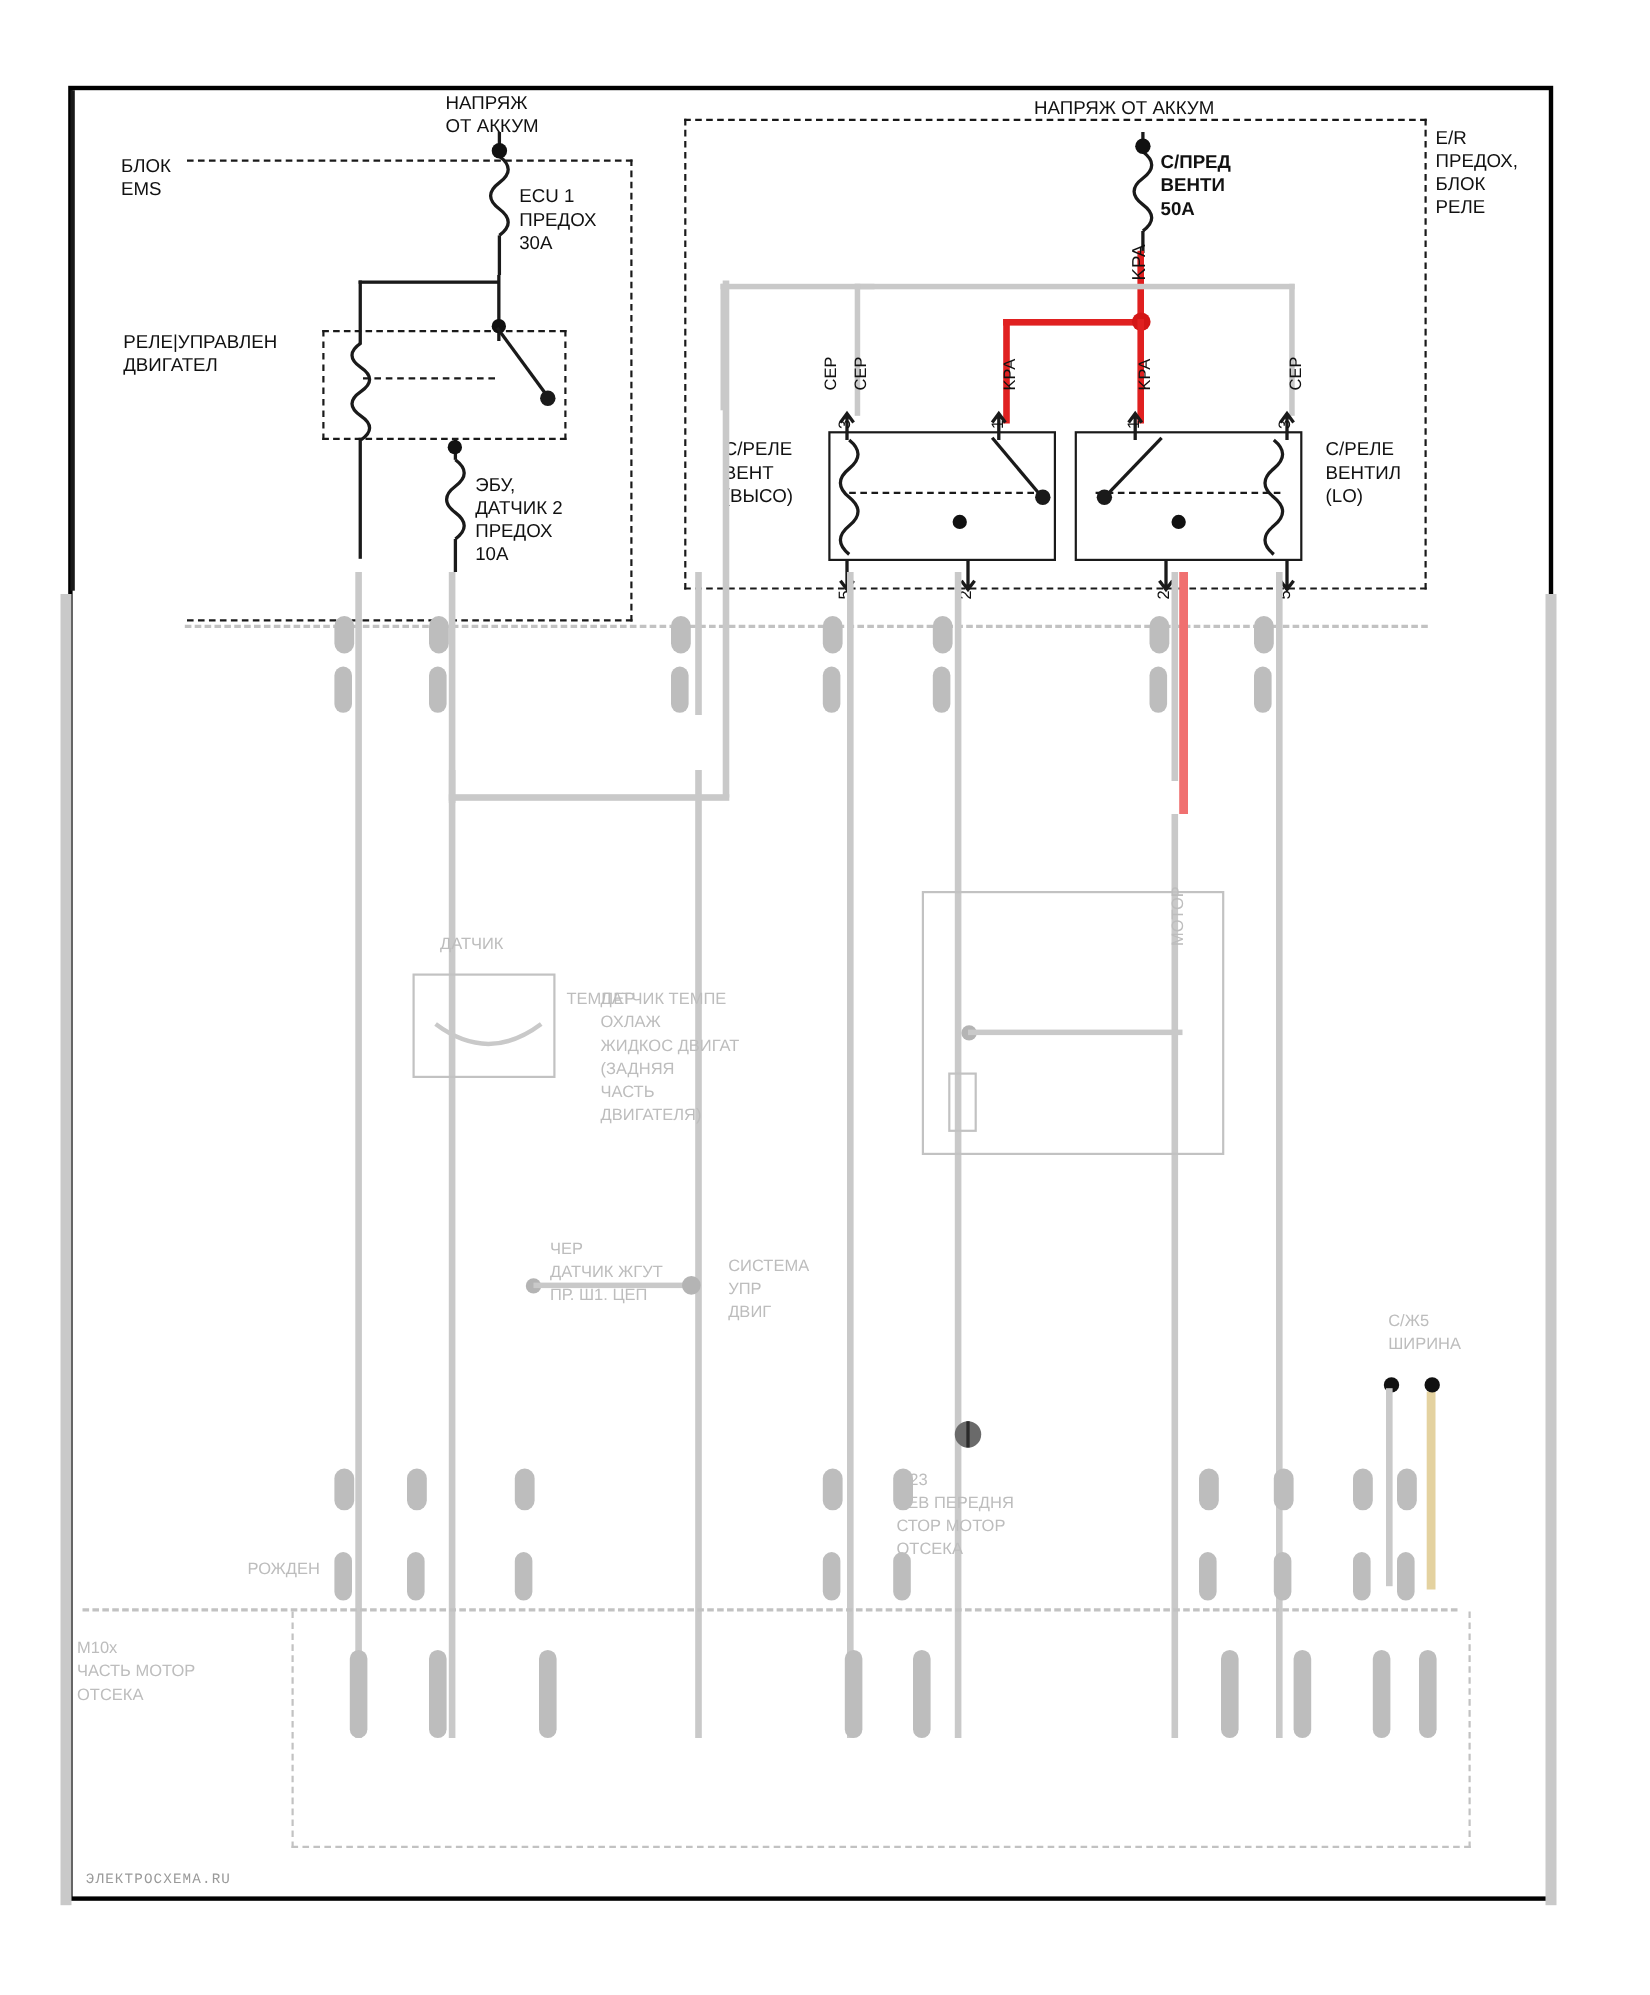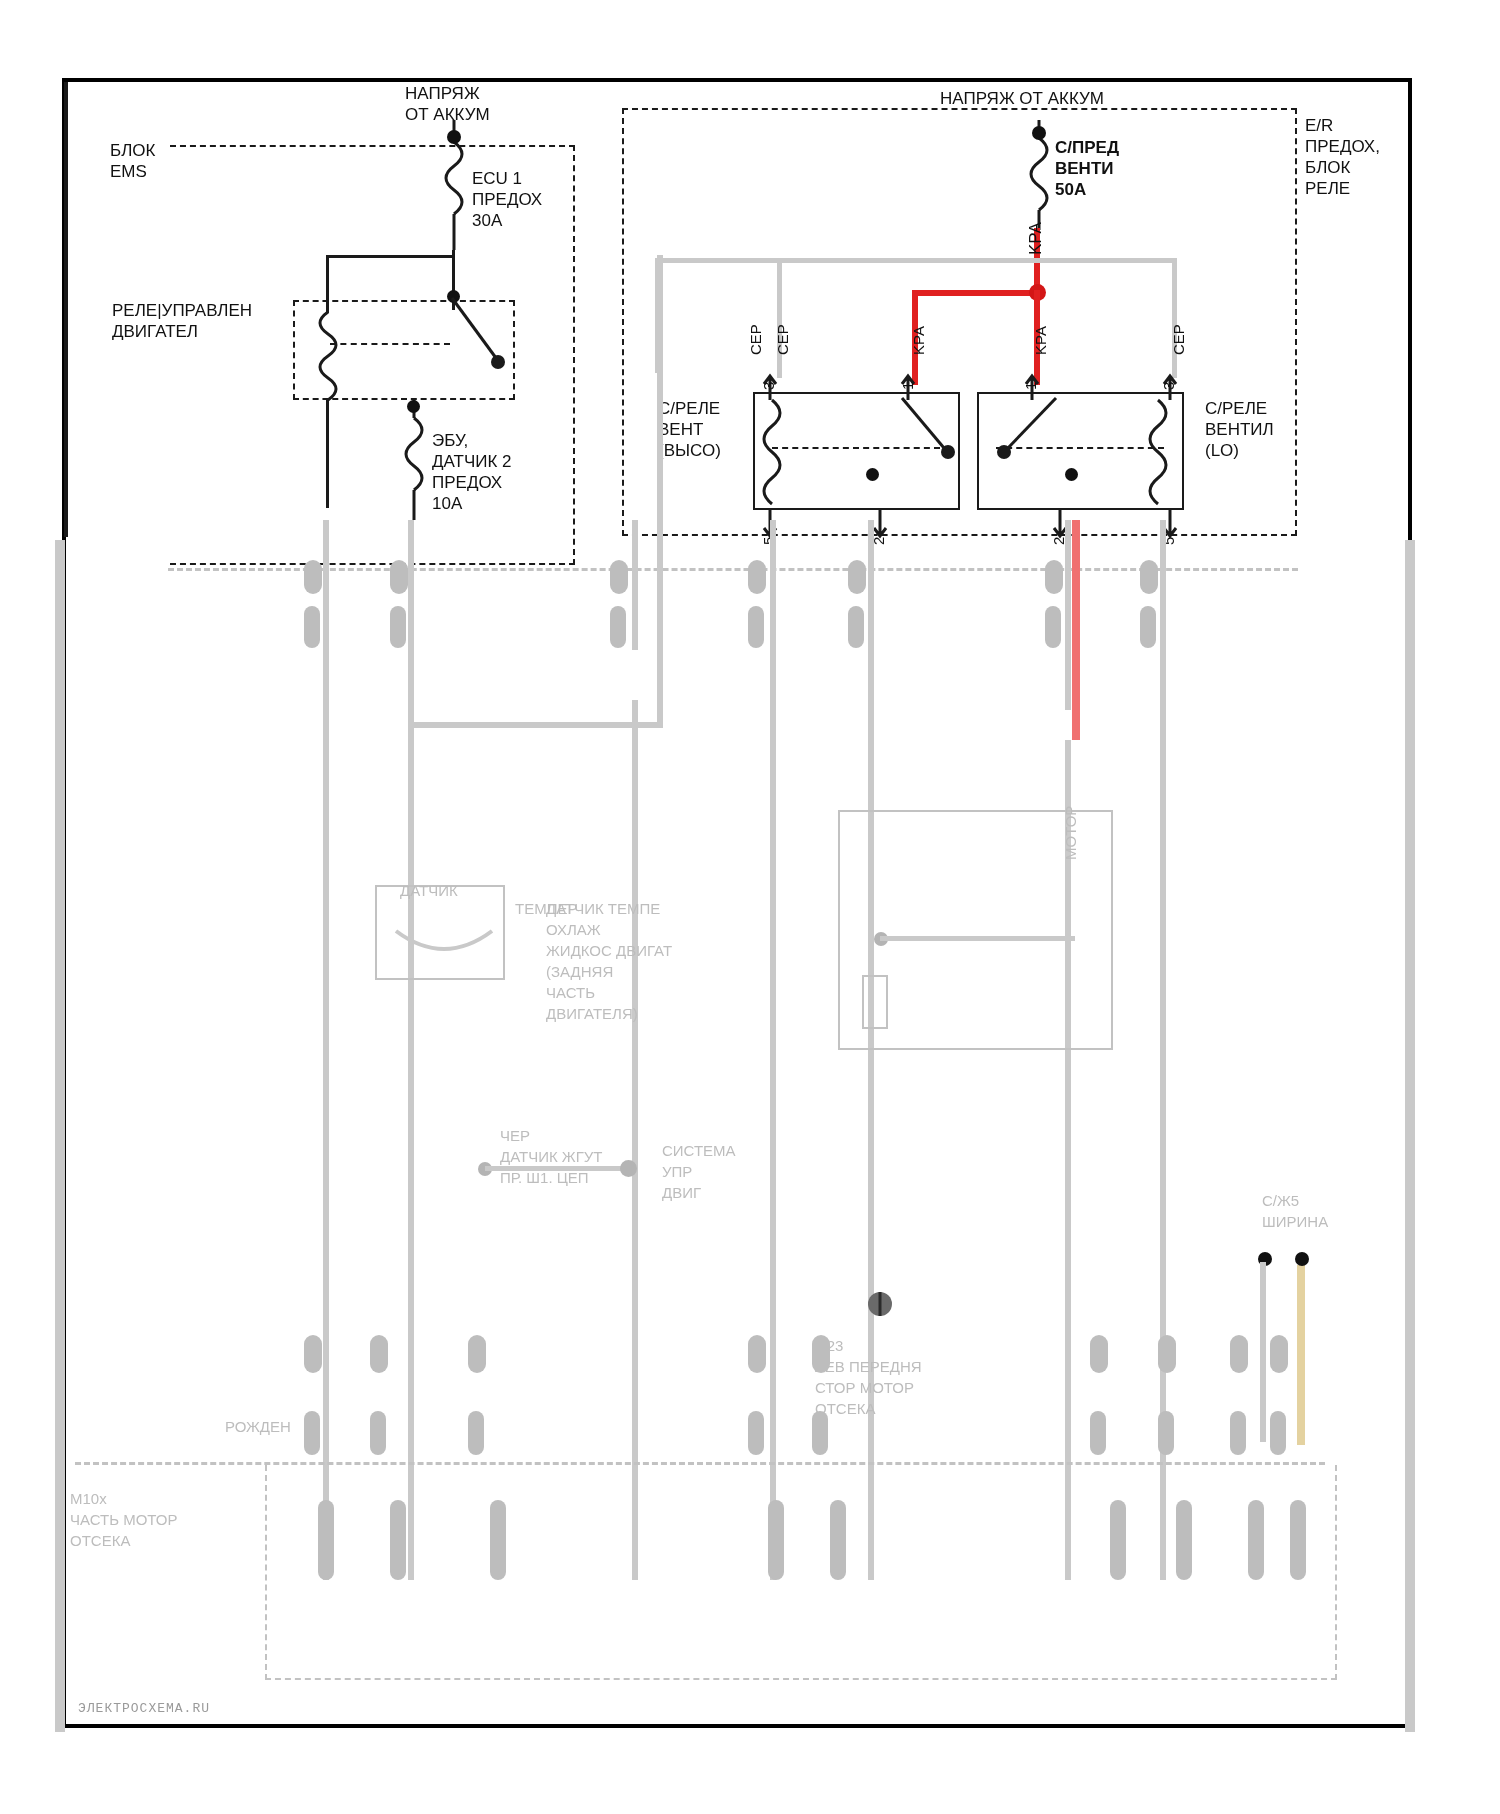--- a/index.html
+++ b/index.html
@@ -213,21 +213,21 @@
       <rect x="548" y="46" width="16" height="42" rx="8"></rect>
       <rect x="745" y="46" width="16" height="42" rx="8"></rect>
       <rect x="840" y="46" width="16" height="42" rx="8"></rect>
     </g>
   </svg>
 
   <div class="box light" style="left:375px;top:885px;width:130px;height:95px;"></div>
   <svg style="left:390px;top:925px;width:110px;height:50px;">
     <path d="M6 6 q48 36 96 0" fill="none" stroke="#c9c9c9" stroke-width="4"></path>
   </svg>
-  <div class="lbl faded sm" style="left:400px;top:880px;">ДАТЧИК</div>
+  <div class="lbl faded sm" style="left:400px;top:848px;">ДАТЧИК</div>
   <div class="lbl faded sm" style="left:515px;top:898px;">ТЕМПЕР</div>
   <div class="lbl faded sm" style="left:515px;top:898px;margin-left:31px;">ДАТЧИК ТЕМПЕ
 ОХЛАЖ
 ЖИДКОС ДВИГАТ
 (ЗАДНЯЯ
 ЧАСТЬ
 ДВИГАТЕЛЯ)</div>
 
   <div class="lbl faded sm" style="left:662px;top:1140px;">СИСТЕМА
 УПР

